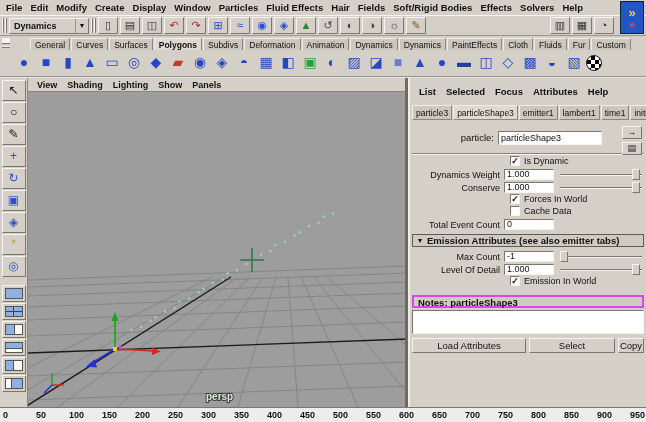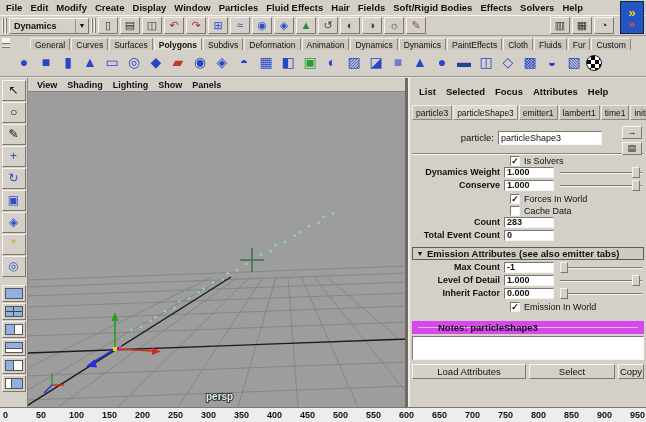--- a/index.html
+++ b/index.html
@@ -80,31 +80,31 @@
   .ae-particle-row{margin-top:10px;height:15px;display:flex;align-items:center;}
   .ae-particle-row .plabel{width:88px;text-align:right;font-size:9.5px;padding-right:4px;}
   .ae-particle-row .pfield{width:104px;height:14px;font-size:9px;line-height:12px;padding-left:2px;}
   .ae-sidebtns{position:absolute;right:4px;top:48px;display:flex;flex-direction:column;gap:3px;}
   .sbtn{width:20px;height:13px;font-size:9px;line-height:11px;text-align:center;cursor:default;}
   .ae-divider{margin:8px 2px 0;height:2px;border-top:1px solid #8a867c;border-bottom:1px solid #f6f4ef;}
   .section-hdr{height:13px;margin:4px 2px 2px;border:1px solid #5f5c55;display:flex;align-items:center;
                background:#cfcbc3;cursor:default;}
   .section-arrow{font-size:7px;width:14px;text-align:center;line-height:11px;}
   .section-title{font-size:9.5px;font-weight:bold;white-space:nowrap;overflow:hidden;}
-  .attr-row{display:flex;align-items:flex-start;height:13px;margin:0 2px;font-weight:bold;}
+  .attr-row{display:flex;align-items:flex-end;height:13px;margin:0 2px;}
   .attr-label{width:92px;text-align:right;font-size:9px;padding-right:4px;white-space:nowrap;}
   .attr-field{width:50px;height:11px;font-size:9px;line-height:9px;padding-left:2px;}
   .attr-slider{position:relative;flex:1;height:11px;margin-left:6px;margin-right:2px;}
   .attr-track{position:absolute;left:0;right:0;top:5px;height:0;border-top:1px solid #7b776e;border-bottom:1px solid #f6f4ef;}
   .attr-handle{position:absolute;top:0;width:8px;height:11px;background:#d4d0c8;
                border:1px solid;border-color:#f6f4ef #7b776e #7b776e #f6f4ef;}
   .check-row{display:flex;align-items:center;height:12px;padding-left:98px;margin:0 2px;}
   .checkbox{width:10px;height:10px;font-size:9px;line-height:8px;text-align:center;font-weight:bold;cursor:default;}
   .check-label{font-size:9px;margin-left:4px;white-space:nowrap;}
-  .notes-hdr{height:13px;margin:8px 2px 0;border:6px solid #d946ef;display:flex;align-items:center;background:#cfcbc3;padding-left:16px;}
+  .notes-hdr{height:13px;margin:8px 2px 0;border:2px solid #d946ef;display:flex;align-items:flex-start;background:#cfcbc3;}
   .notes-hdr .section-title{padding-left:4px;}
   .notes-box{margin:2px 2px 0;height:24px;}
   .ae-buttons{display:flex;gap:3px;margin:4px 2px 0;overflow:hidden;}
   .ae-btn{height:15px;font-size:9.5px;line-height:13px;text-align:center;white-space:nowrap;overflow:hidden;cursor:default;}
   .ae-btn.b1{flex:0 0 86px;} .ae-btn.b2{flex:0 0 114px;} .ae-btn.b3{flex:1;}
 
   
   .timeline{position:absolute;left:0;top:407px;width:100%;height:15px;background:#ededed;
             border-top:1px solid #777;display:flex;overflow:hidden;}
   .tick{flex:0 0 33px;font-size:9px;font-weight:bold;padding:2px 0 0 3px;color:#111;}
@@ -361,21 +361,21 @@
         <span class="pfield sunken">particleShape3</span>
       </div>
       <div class="ae-sidebtns">
         <div class="sbtn raised">→</div>
         <div class="sbtn raised">▤</div>
       </div>
       <div class="ae-divider"></div>
 
       <div class="check-row">
         <span class="checkbox sunken">✓</span>
-        <span class="check-label">Is Solvers</span>
+        <span class="check-label">Is Dynamic</span>
       </div>
       <div class="attr-row">
         <span class="attr-label">Dynamics Weight</span>
         <span class="attr-field sunken">1.000</span>
         <span class="attr-slider">
           <span class="attr-track"></span>
           <span class="attr-handle" style="left: 88%;"></span>
         </span>
       </div>
       <div class="attr-row">
@@ -388,24 +388,20 @@
       </div>
       <div class="check-row">
         <span class="checkbox sunken">✓</span>
         <span class="check-label">Forces In World</span>
       </div>
       <div class="check-row">
         <span class="checkbox sunken"></span>
         <span class="check-label">Cache Data</span>
       </div>
       <div class="attr-row">
-        <span class="attr-label">Count</span>
-        <span class="attr-field sunken">283</span>
-      </div>
-      <div class="attr-row">
         <span class="attr-label">Total Event Count</span>
         <span class="attr-field sunken">0</span>
       </div>
 
       <div class="section-hdr">
         <span class="section-arrow">▼</span>
         <span class="section-title">Emission Attributes (see also emitter tabs)</span>
       </div>
       <div class="attr-row">
         <span class="attr-label">Max Count</span>
@@ -414,28 +410,20 @@
           <span class="attr-track"></span>
           <span class="attr-handle" style="left: 0%;"></span>
         </span>
       </div>
       <div class="attr-row">
         <span class="attr-label">Level Of Detail</span>
         <span class="attr-field sunken">1.000</span>
         <span class="attr-slider">
           <span class="attr-track"></span>
           <span class="attr-handle" style="left: 88%;"></span>
-        </span>
-      </div>
-      <div class="attr-row">
-        <span class="attr-label">Inherit Factor</span>
-        <span class="attr-field sunken">0.000</span>
-        <span class="attr-slider">
-          <span class="attr-track"></span>
-          <span class="attr-handle" style="left: 0%;"></span>
         </span>
       </div>
       <div class="check-row">
         <span class="checkbox sunken">✓</span>
         <span class="check-label">Emission In World</span>
       </div>
 
       <div class="notes-hdr">
         <span class="section-title">Notes: particleShape3</span>
       </div>

